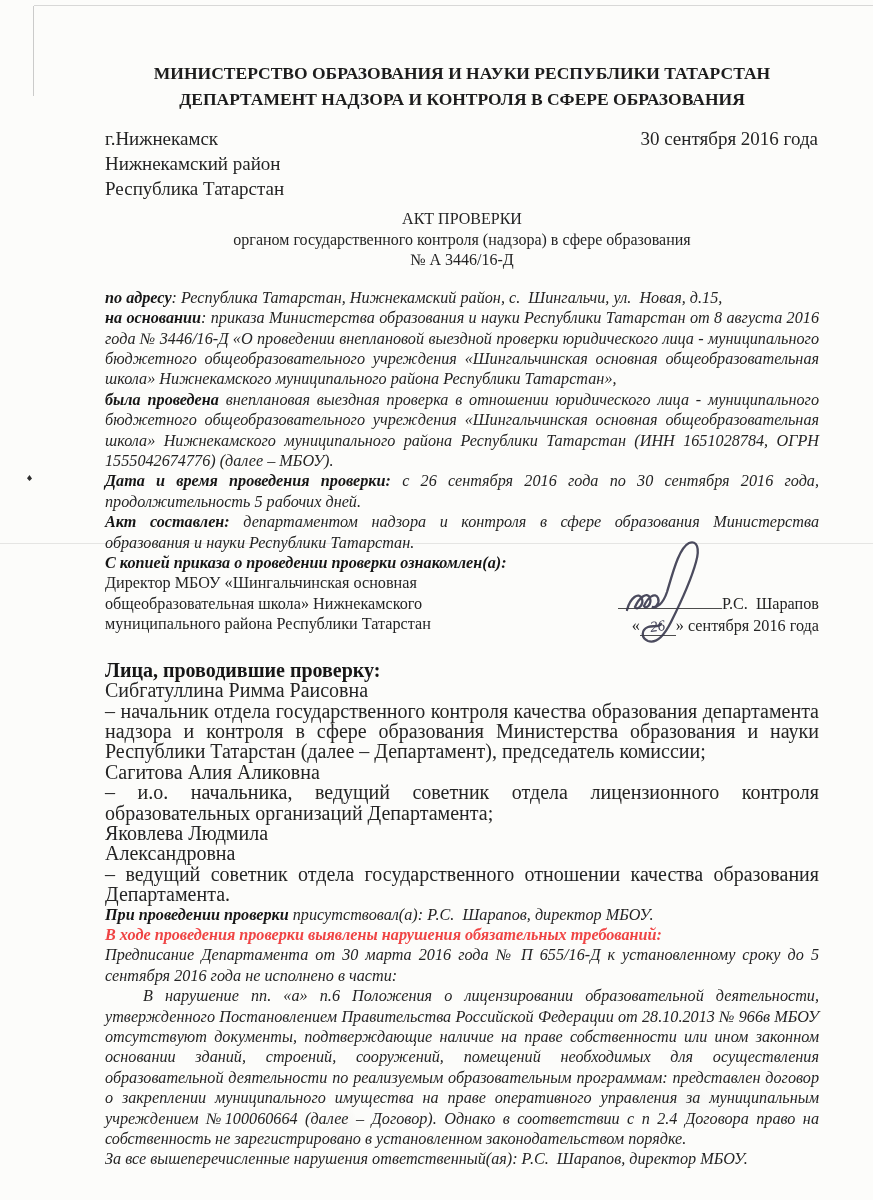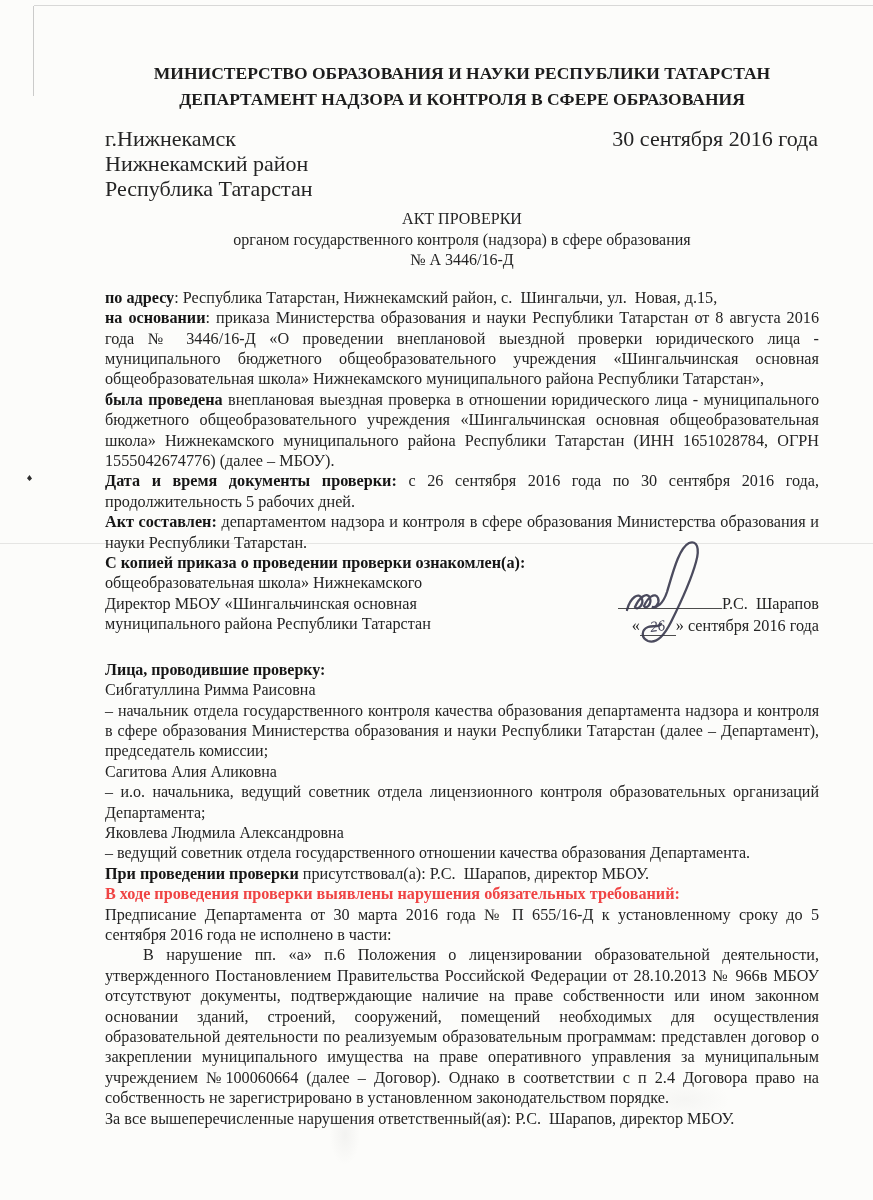--- a/index.html
+++ b/index.html
@@ -23,46 +23,46 @@
   .smudge{position:absolute;border-radius:50%;pointer-events:none;}
   .smudge.s1{left:640px;top:1080px;width:90px;height:40px;background:radial-gradient(closest-side,rgba(120,120,120,.05),rgba(120,120,120,0));}
   .smudge.s2{left:330px;top:1105px;width:30px;height:60px;background:radial-gradient(closest-side,rgba(120,120,120,.07),rgba(120,120,120,0));}
 
   .content{position:absolute;left:105px;top:6px;width:714px;margin-top:12px;}
 
   .doc-header{
     margin-top:42px;text-align:center;font-weight:bold;
     font-size:17.5px;line-height:26px;color:#1c1c1c;
   }
-  .place-date{position:relative;margin-top:14px;font-size:22px;line-height:25px;}
+  .place-date{position:relative;margin-top:14px;font-size:19px;line-height:25px;}
   .date-right{position:absolute;right:1px;top:0;}
 
   .act-title{margin-top:8px;text-align:center;font-size:16px;line-height:20.6px;}
 
   .bodytext{margin-top:17px;font-size:16.2px;line-height:20.4px;text-align:justify;}
-  .bodytext p{margin:0;}
+  .bodytext p{margin:0;font-style:italic;}
   b.lead{font-weight:bold;color:#161616;}
 
   
   .ack-row{position:relative;}
   .sig-block{position:absolute;right:0;top:0;width:266px;text-align:right;font-size:16.2px;}
   .sig-name-row{margin-top:21px;white-space:nowrap;line-height:20.4px;}
   .sig-underline{display:inline-block;width:104px;height:14px;border-bottom:1.4px solid #4c4c4c;}
   .sig-date-row{margin-top:1px;line-height:20.4px;white-space:nowrap;}
   .hand26{
     display:inline-block;width:36px;text-align:center;
     border-bottom:1.2px solid #4c4c4c;
     font-style:italic;font-size:15px;color:#3f3f55;
     height:17px;line-height:17px;
   }
   .hand26 span{display:inline-block;transform:rotate(-8deg);}
   .sig-svg{position:absolute;left:64px;top:-37px;pointer-events:none;}
 
   
-  .inspectors{margin-top:25px;font-size:16px;line-height:20.4px;}
+  .inspectors{margin-top:25px;font-size:20px;line-height:20.4px;}
   .insp-heading{font-weight:bold;color:#161616;}
   .insp-row{display:flex;flex-direction:column;}
   .insp-name{width:280px;flex:none;text-align:left;}
   .insp-role{flex:1;text-align:justify;}
 
   .presence-p{margin-top:24px;}
   .violations-h{margin-top:22px;font-weight:bold;color:#ef4444;text-align:left;}
   .indent{text-indent:38px;}
   .responsible-p{margin-top:26px;}
 </style>
@@ -99,29 +99,29 @@
     </div>
 
     <div class="bodytext">
 
       <p><b class="lead">по адресу</b><span>: Республика Татарстан, Нижнекамский район, с.&nbsp; Шингальчи, ул.&nbsp; Новая, д.15,</span></p>
 
       <p><b class="lead">на основании</b><span>: приказа Министерства образования и науки Республики Татарстан от 8 августа 2016 года № 3446/16-Д «О проведении внеплановой выездной проверки юридического лица - муниципального бюджетного общеобразовательного учреждения «Шингальчинская основная общеобразовательная школа» Нижнекамского муниципального района Республики Татарстан»,</span></p>
 
       <p><b class="lead">была проведена</b><span> внеплановая выездная проверка в отношении юридического лица - муниципального бюджетного общеобразовательного учреждения «Шингальчинская основная общеобразовательная школа» Нижнекамского муниципального района Республики Татарстан (ИНН 1651028784, ОГРН 1555042674776) (далее – МБОУ).</span></p>
 
-      <p><b class="lead">Дата и время документы проверки:</b><span> с 26 сентября 2016 года по 30 сентября 2016 года, продолжительность 5 рабочих дней.</span></p>
+      <p><b class="lead">Дата и время проведения проверки:</b><span> с 26 сентября 2016 года по 30 сентября 2016 года, продолжительность 5 рабочих дней.</span></p>
 
       <p><b class="lead">Акт составлен:</b><span> департаментом надзора и контроля в сфере образования Министерства образования и науки Республики Татарстан.</span></p>
 
       <p><b class="lead">С копией приказа о проведении проверки ознакомлен(а):</b></p>
 
       <div class="ack-row">
+        <div>Директор МБОУ «Шингальчинская основная</div>
         <div>общеобразовательная школа» Нижнекамского</div>
-        <div>Директор МБОУ «Шингальчинская основная</div>
         <div>муниципального района Республики Татарстан</div>
 
         <div class="sig-block">
           <svg class="sig-svg" width="100" height="114" viewBox="0 0 100 114">
             <path d="M10,74 C13,62 22,55 25,63 C27,69 20,75 18,71 C22,62 30,55 33,62 C35,68 29,74 27,70 C31,61 38,56 41,62 C43,67 38,73 35,71 C40,72 46,68 50,56 C56,36 62,12 72,7 C80,4 83,12 79,26 C73,48 62,70 54,86 C48,98 40,108 31,105 C24,102 24,94 31,91 C36,89 41,92 44,88" fill="none" stroke="#3c3c50" stroke-width="2.3" stroke-linecap="round" opacity="0.92"></path>
           </svg>
           <div class="sig-name-row"><span class="sig-underline"></span><span>Р.С.&nbsp; Шарапов</span></div>
           <div class="sig-date-row"><span>«</span><span class="hand26"><span>26</span></span><span>» сентября 2016 года</span></div>
         </div>
       </div>

